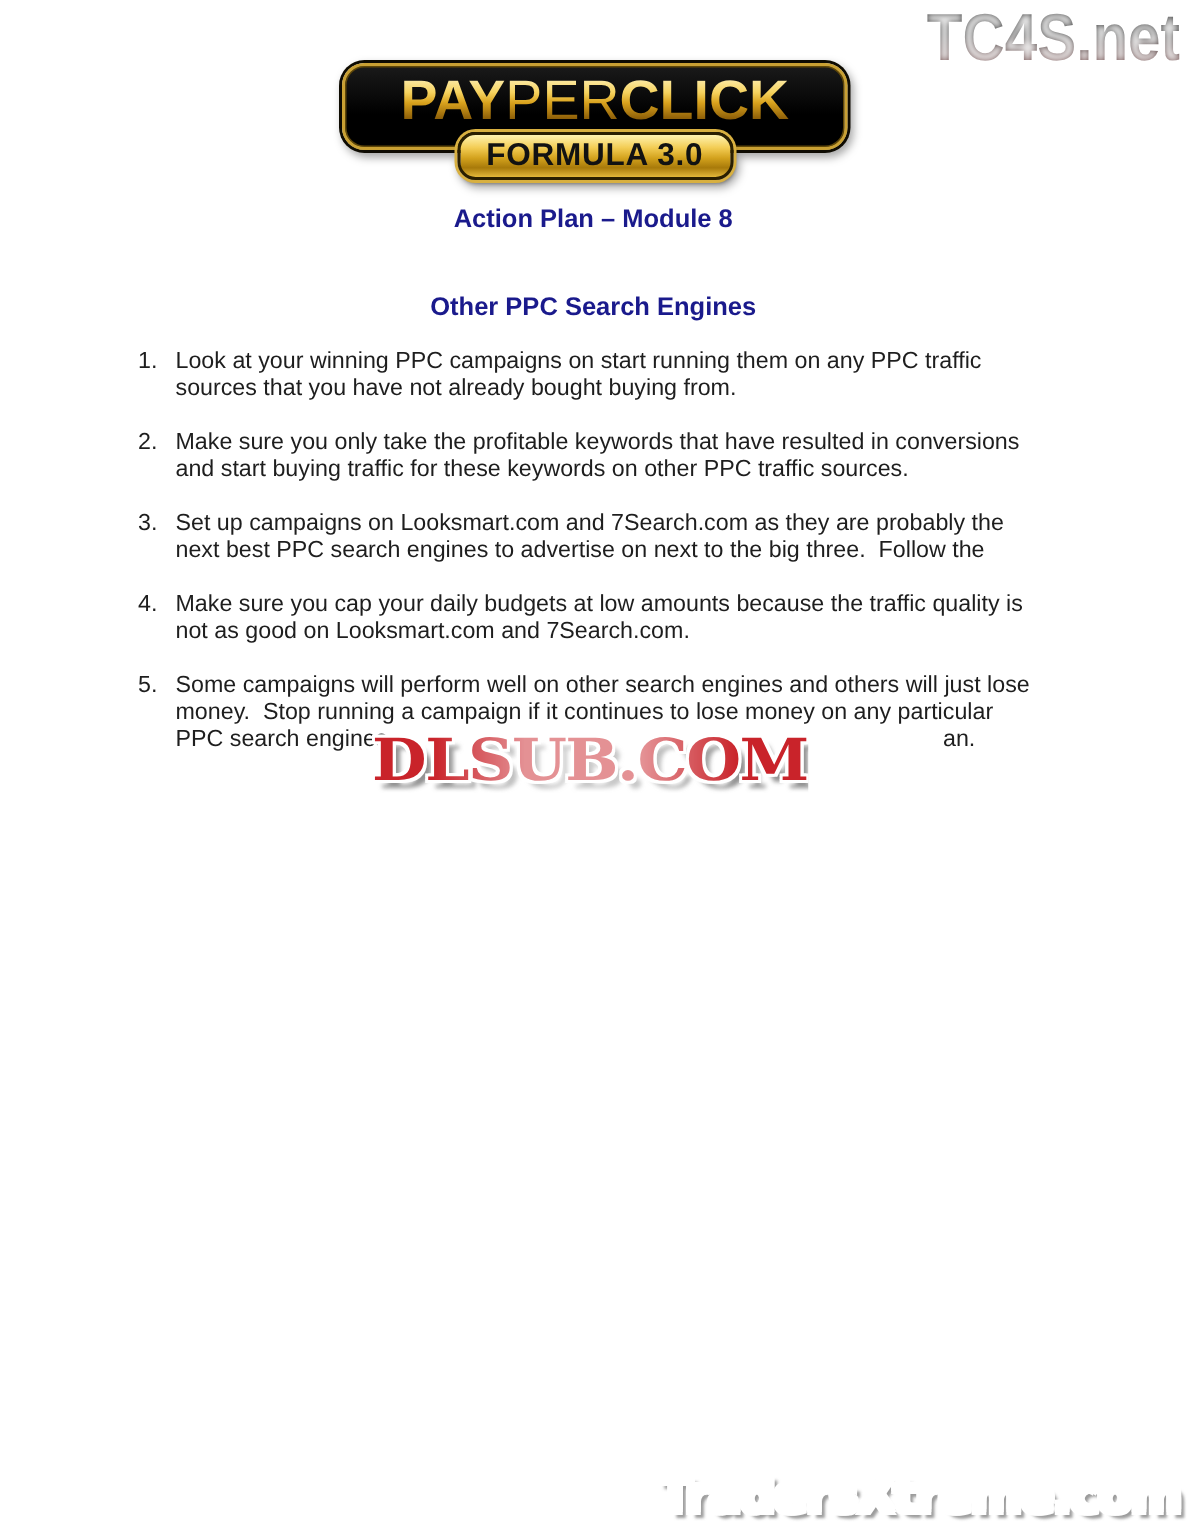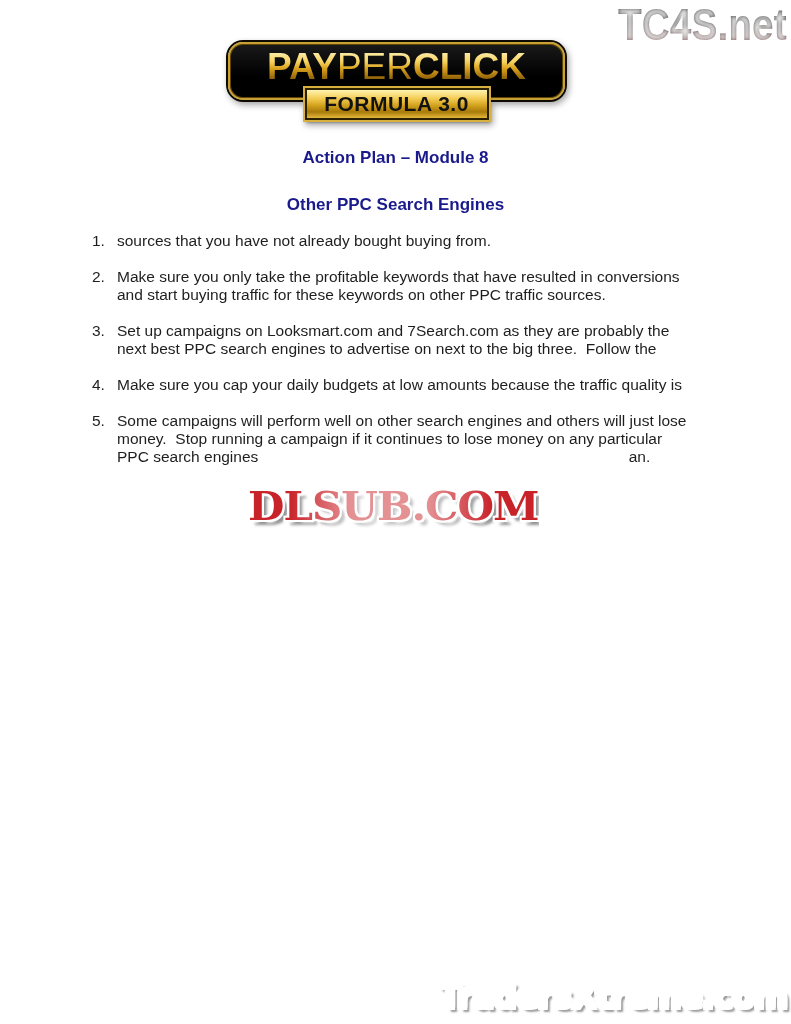--- a/index.html
+++ b/index.html
@@ -45,33 +45,33 @@
     -webkit-background-clip:text; background-clip:text;
     -webkit-text-fill-color:transparent;
   }
   .seg-bold { font-weight:bold; }
   .seg-light { font-weight:normal; }
   .logo-badge {
     position:absolute; left:50%; top:46px; transform:translateX(-50%);
     width:184px; height:32px;
     background:linear-gradient(180deg,#fff3b0 0%,#f3cd55 30%,#d3a21d 55%,#a87a0a 78%,#e3b83a 100%);
     border:2px solid #2a1f00;
-    border-radius:0;
+    border-radius:12px;
     box-shadow:0 0 0 2px #d8b040, 1px 2px 3px rgba(0,0,0,0.45);
     display:flex; align-items:center; justify-content:center;
     color:#121212; font-weight:bold; font-size:21px; letter-spacing:0.5px;
     white-space:nowrap;
   }
 
   
   .doc-title, .doc-subtitle {
     position:absolute; left:0; width:791px; text-align:center;
     color:#1a1a8c; font-weight:bold; font-size:17px;
   }
-  .doc-title { top:148px; }
+  .doc-title { top:136px; }
   .doc-subtitle { top:195px; }
 
   
   .action-list {
     position:absolute; left:92px; top:232px; width:660px;
     font-size:15.5px; line-height:18px; color:#1e1e1e;
   }
   .list-item { display:flex; margin-bottom:18px; }
   .li-num { width:25px; flex:0 0 25px; }
   .li-lines { flex:1; }
@@ -119,20 +119,21 @@
   <div class="logo-badge">FORMULA 3.0</div>
 </div>
 
 <div class="doc-title">Action Plan – Module 8</div>
 <div class="doc-subtitle">Other PPC Search Engines</div>
 
 <div class="action-list">
   <div class="list-item">
     <div class="li-num">1.</div>
     <div class="li-lines">
+        <div class="line">Look at your winning PPC campaigns on start running them on any PPC traffic</div>
         <div class="line">sources that you have not already bought buying from.</div>
       </div>
   </div>
 
   <div class="list-item">
     <div class="li-num">2.</div>
     <div class="li-lines">
         <div class="line">Make sure you only take the profitable keywords that have resulted in conversions</div>
         <div class="line">and start buying traffic for these keywords on other PPC traffic sources.</div>
       </div>
@@ -143,20 +144,21 @@
     <div class="li-lines">
         <div class="line">Set up campaigns on Looksmart.com and 7Search.com as they are probably the</div>
         <div class="line">next best PPC search engines to advertise on next to the big three.  Follow the</div>
       </div>
   </div>
 
   <div class="list-item">
     <div class="li-num">4.</div>
     <div class="li-lines">
         <div class="line">Make sure you cap your daily budgets at low amounts because the traffic quality is</div>
+        <div class="line">not as good on Looksmart.com and 7Search.com.</div>
       </div>
   </div>
 
   <div class="list-item">
     <div class="li-num">5.</div>
     <div class="li-lines">
         <div class="line">Some campaigns will perform well on other search engines and others will just lose</div>
         <div class="line">money.  Stop running a campaign if it continues to lose money on any particular</div>
         <div class="line">PPC search engines                                                                                      an.</div>
       </div>

